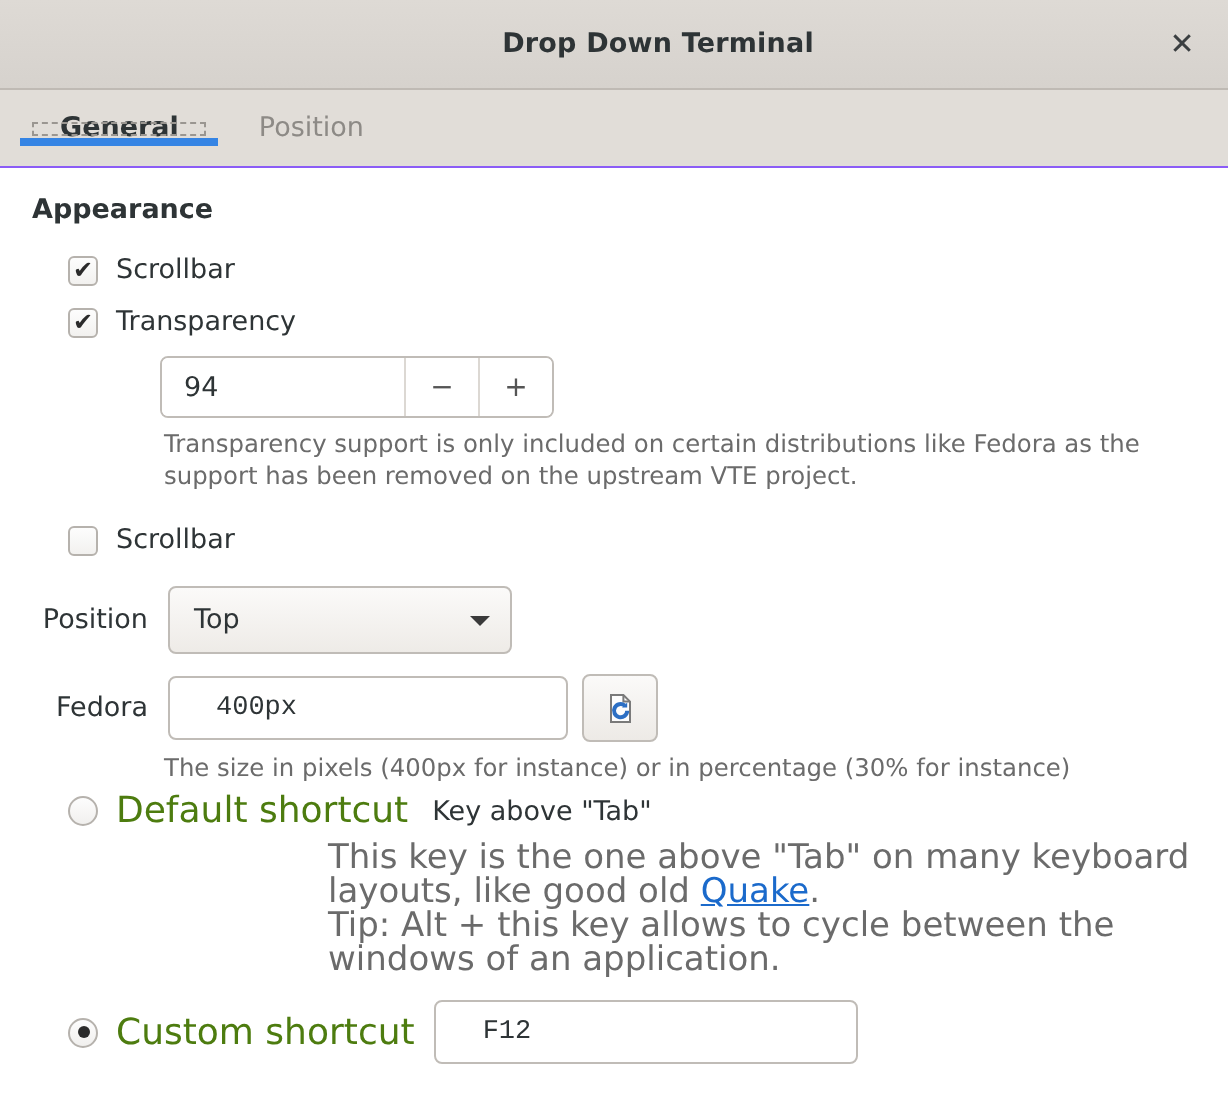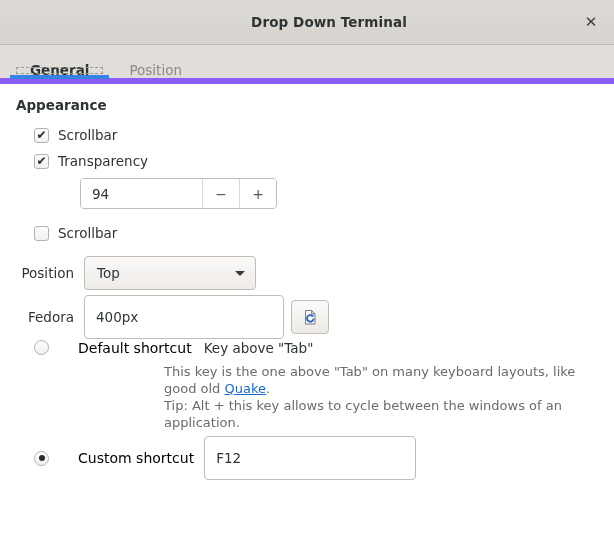--- a/index.html
+++ b/index.html
@@ -31,22 +31,22 @@
     width: 46px; height: 44px;
     display: flex; align-items: center; justify-content: center;
     font-size: 15px; color: #3b3f41; cursor: pointer;
     line-height: 1;
   }
 
   
   .tabbar {
     height: 39px;
     background: #e1ddd8;
-    border-bottom: 6px solid #8b5cf6;
-    display: flex; align-items: flex-end;
+    border-bottom: 1px solid #8b5cf6;
+    display: flex; align-items: center;
     padding-left: 10px;
   }
   .tab {
     position: relative;
     display: flex; align-items: center;
     padding: 0 20px;
     font-size: 13.5px;
     color: #8d8a86;
     cursor: pointer;
   }
@@ -130,23 +130,23 @@
     display: flex; align-items: center; justify-content: space-between;
     padding: 0 10px 0 12px; cursor: pointer;
     font-size: 13.5px; color: #2e3436;
   }
   .caret {
     width: 0; height: 0;
     border-left: 5px solid transparent; border-right: 5px solid transparent;
     border-top: 5px solid #3a3a3a;
   }
   .textfield {
-    height: 44px; border: 1px solid #c0bcb7; border-radius: 4px;
+    height: 32px; border: 1px solid #c0bcb7; border-radius: 4px;
     background: #fff; display: flex; align-items: center;
-    padding: 0 11px; font-size: 13.5px; color: #2e3436;
+    padding: 0 23px; font-size: 13.5px; color: #2e3436; font-family: Liberation Mono, monospace;
   }
   .tf-height { width: 200px; }
   .iconbtn {
     width: 38px; height: 34px; margin-left: 7px;
     border: 1px solid #c0bcb7; border-radius: 4px;
     background: linear-gradient(#fbfaf9, #edeae6);
     display: flex; align-items: center; justify-content: center;
     cursor: pointer; flex: none;
   }
 
@@ -155,23 +155,23 @@
     width: 15px; height: 15px; border-radius: 50%;
     border: 1px solid #b6b2ad;
     background: linear-gradient(#fdfdfd, #f1f0ee);
     display: inline-flex; align-items: center; justify-content: center;
     margin-right: 9px; cursor: pointer; flex: none;
   }
   .radio .dot { display: none; width: 6px; height: 6px; border-radius: 50%; background: #2b2b2b; }
   .radio.selected .dot { display: block; }
 
   .act-row { margin-left: 18px; height: 27px; }
-  .act-label { font-size: 14px; color: #000000; margin-left: 20px; }
+  .act-label { font-size: 18px; color: #4d7c0f; }
   .keyabove { margin-left: 12px; font-size: 13.5px; color: #2e3436; }
-  .act-help { margin: 2px 0 0 148px; font-size: 13px; color: #6b6b6b; line-height: 17px; max-width: 450px; }
+  .act-help { margin: 2px 0 0 148px; font-size: 17px; color: #6b6b6b; line-height: 17px; max-width: 450px; }
   .link { color: #1b6acb; text-decoration: underline; cursor: pointer; }
   .tf-custom { width: 212px; margin-left: 10px; }
   .custom-row { margin: 10px 0 0 18px; height: 34px; }
 </style>
 </head>
 <body>
 
 <div class="titlebar">
   <div class="title-text">Drop Down Terminal</div>
   <div class="close-btn">✕</div>
@@ -207,20 +207,21 @@
   </div>
 
   <div class="spin-wrap">
     <div class="spinner">
       <div class="spin-value">94</div>
       <div class="spin-btn">−</div>
       <div class="spin-btn">+</div>
     </div>
   </div>
 
+  <div class="help help-transparency">Transparency support is only included on certain distributions like Fedora as the support has been removed on the upstream VTE project.</div>
 
   <div class="row cbrow" style="margin-top:11px;">
     <span class="checkbox">
       
     </span>
     <span class="cblabel">Scrollbar</span>
   </div>
 
   <div class="row lrow">
     <div class="lbl">Position</div>
@@ -236,20 +237,21 @@
     <div class="iconbtn">
       <svg width="17" height="17" viewBox="0 0 17 17">
         <path d="M3.5 1.5 h6.2 l3.3 3.3 v10.2 h-9.5 z" fill="#fdfdfd" stroke="#7a7a7a" stroke-width="1"></path>
         <path d="M9.7 1.6 v3.2 h3.2" fill="none" stroke="#7a7a7a" stroke-width="1"></path>
         <path d="M11.6 9.4 a3.3 3.3 0 1 1 -1.2 -2.6" fill="none" stroke="#2c6fc4" stroke-width="2"></path>
         <path d="M11.6 5.2 l0 2.6 l-2.6 0 z" fill="#2c6fc4"></path>
       </svg>
     </div>
   </div>
 
+  <div class="help help-height">The size in pixels (400px for instance) or in percentage (30% for instance)</div>
 
 
   <div class="row act-row">
     <span class="radio">
       
     </span>
     <span class="act-label">Default shortcut</span>
     <span class="keyabove">Key above "Tab"</span>
   </div>
 

